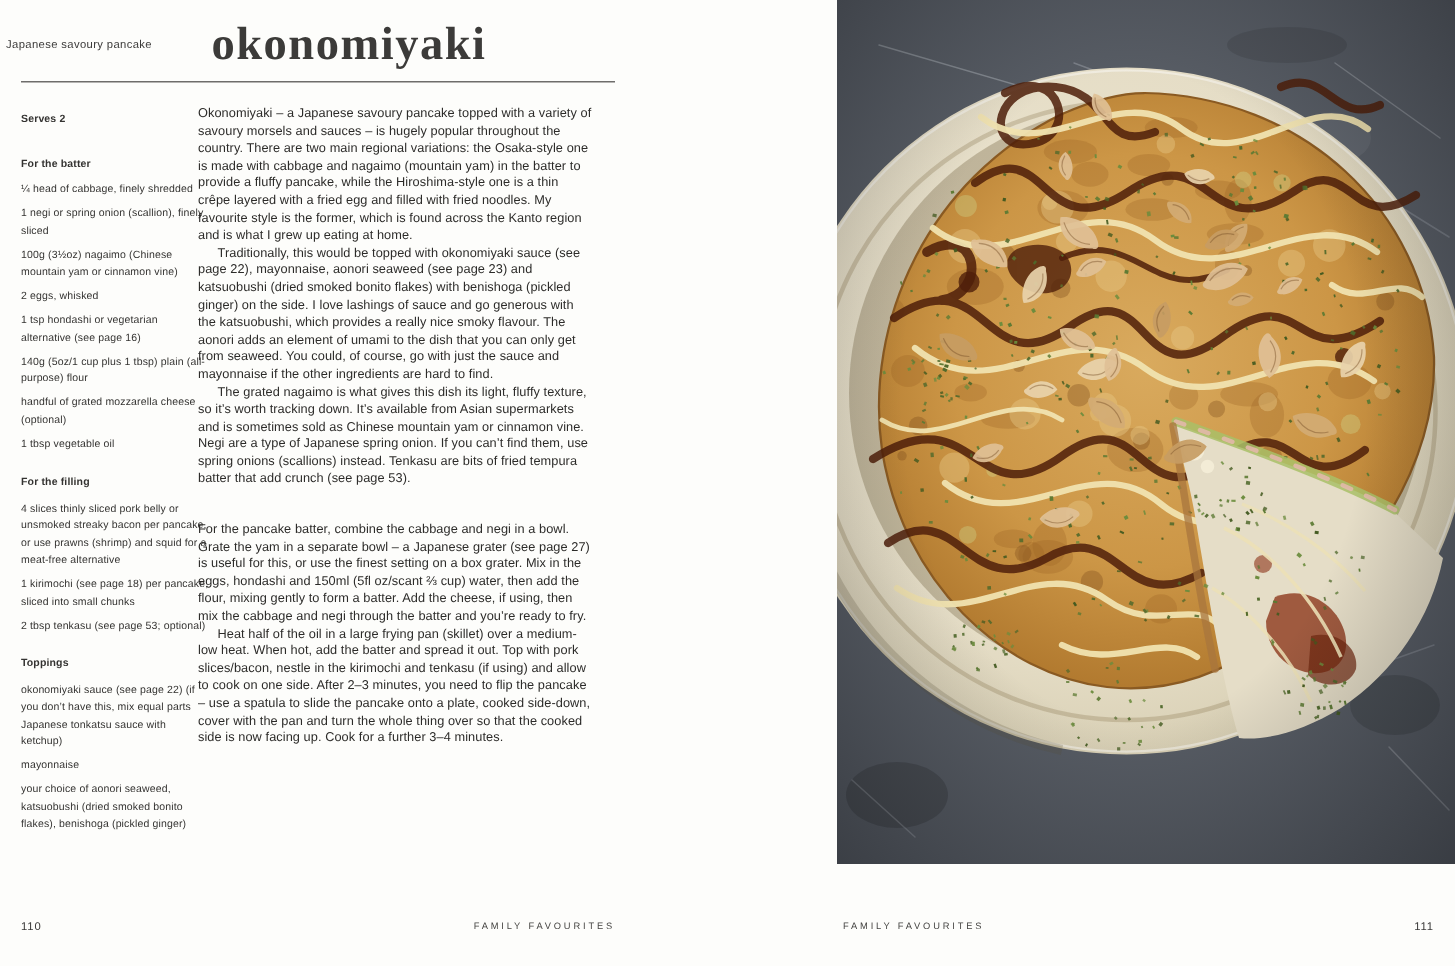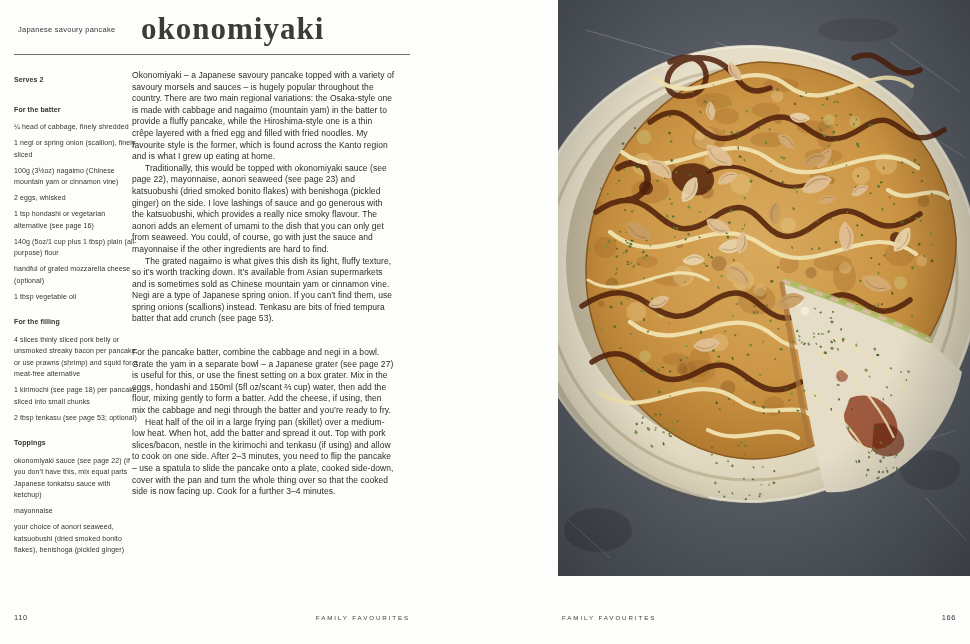--- a/index.html
+++ b/index.html
@@ -2,21 +2,21 @@
 <html><head>
 <meta charset="utf-8">
 <style>
   html,body{margin:0;padding:0;background:#e8e8e8;}
   .spread{
     position:relative; width:970px; height:644px; background:#fdfdfb;
     font-family:"Liberation Sans",sans-serif; color:#2e2d2b; overflow:hidden;
     margin:0 auto;
   }
   .category{
-    position:absolute; left:18px; top:25px; font-size:7.5px; letter-spacing:.25px; color:#3a3938;
+    position:absolute; left:4px; top:25px; font-size:7.5px; letter-spacing:.25px; color:#3a3938;
   }
   .title{
     position:absolute; left:141px; top:12px; margin:0;
     font-family:"Liberation Serif","DejaVu Serif",serif; font-weight:700;
     font-size:31px; line-height:34px; letter-spacing:1px; color:#3c3b39;
   }
   .rule{position:absolute; left:14px; top:54px; width:396px; height:0; border-top:1px solid #6e6d6b;}
   
   .sidebar{
     position:absolute; left:14px; top:74px; width:126px;
@@ -787,15 +787,15 @@
               <path d="M 0,0 C 6.538952589035034,-6.538952589035034 15.693486213684082,-5.231162071228027 19.616857767105103,1.3077905178070068 C 15.693486213684082,5.885057330131531 6.538952589035034,7.846743106842041 1.3077905178070068,4.577266812324524 C -2.6155810356140137,2.6155810356140137 -1.9616857767105103,0.6538952589035034 0,0 Z" fill="#dfc096" opacity="0.92"></path>
               <path d="M 1.9616857767105103,0.6538952589035034 C 6.538952589035034,-2.6155810356140137 11.770114660263062,-2.6155810356140137 17.00127673149109,0.6538952589035034" fill="none" stroke="rgba(120,80,40,0.45)" stroke-width="0.8"></path>
             </g>
           </g>
 
         <rect width="412" height="576" fill="url(#vig)"></rect>
       </svg>
     </figure>
 
     <div class="running running-right">FAMILY FAVOURITES</div>
-    <div class="folio folio-right">166</div>
+    <div class="folio folio-right">111</div>
   </section>
 </div>
 
 </body></html>

